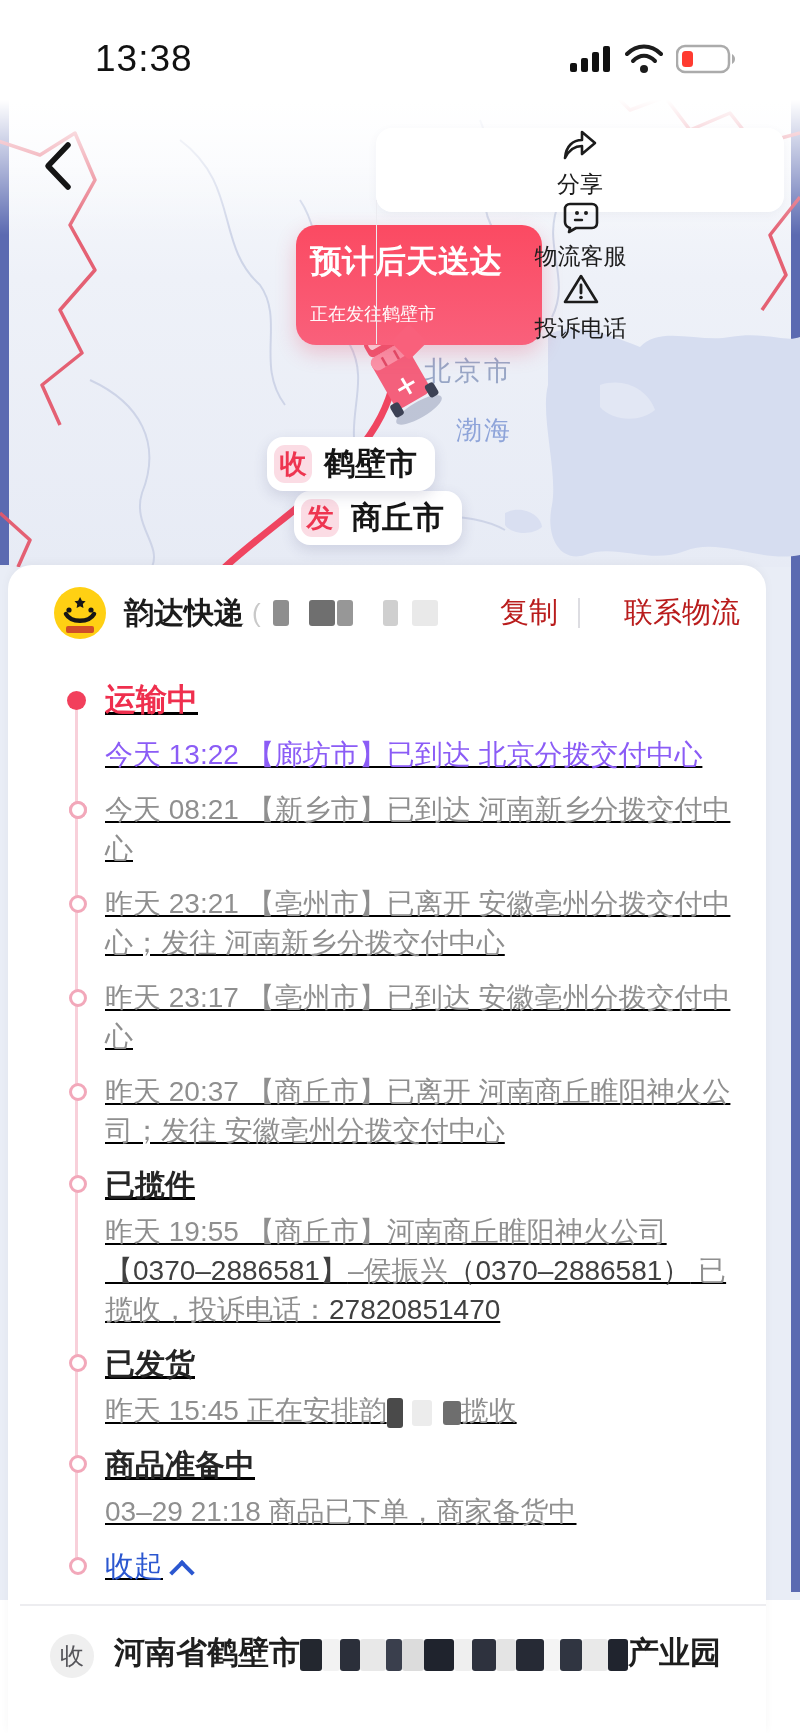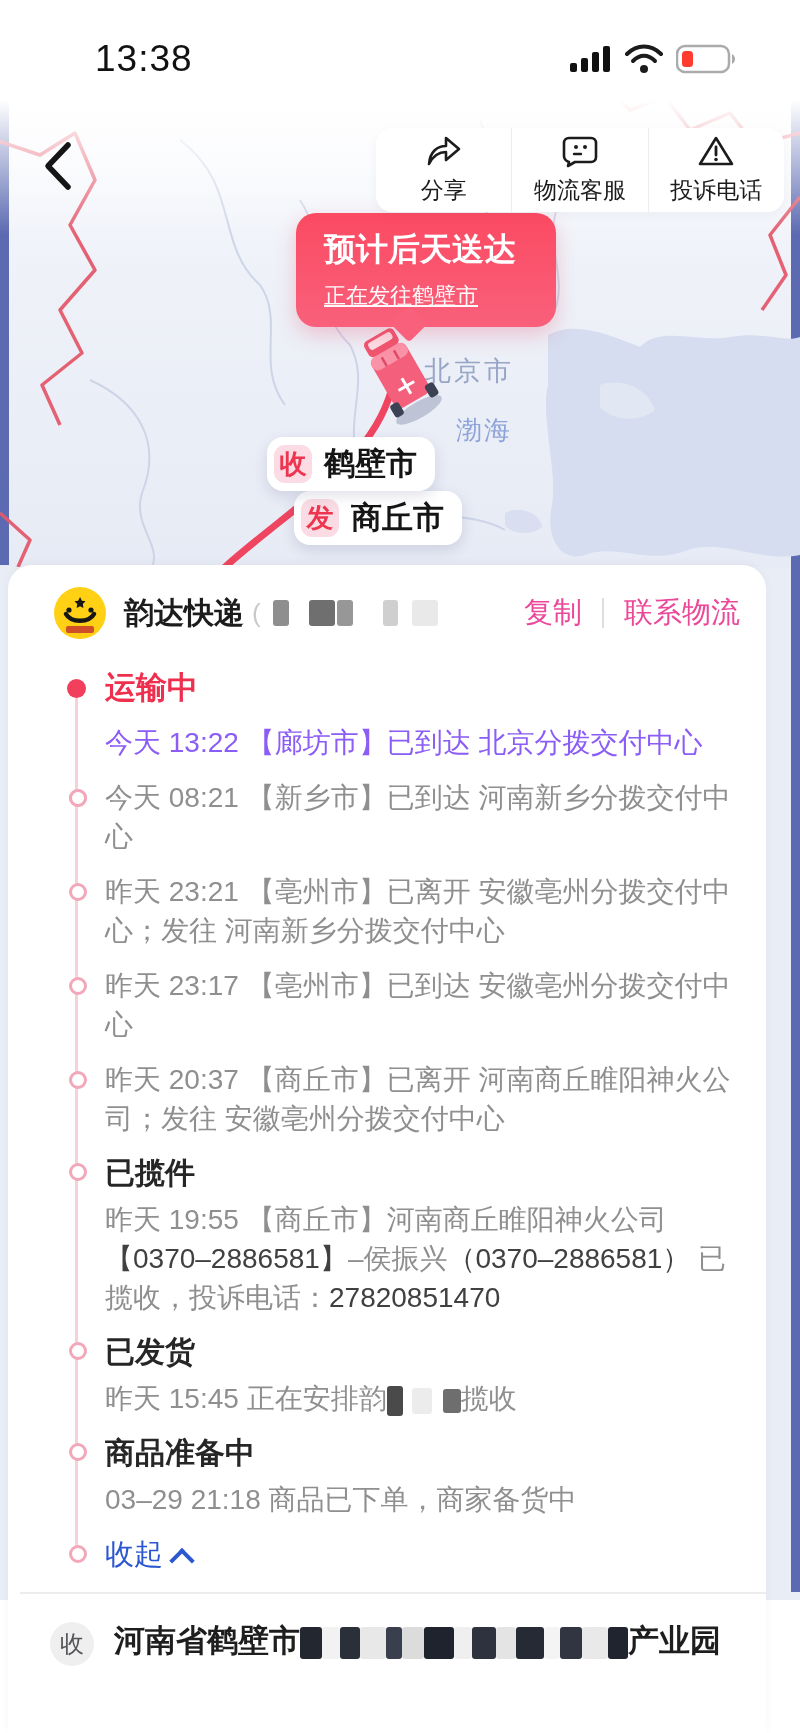--- a/index.html
+++ b/index.html
@@ -20,61 +20,61 @@
   
   .map{position:absolute;left:0;top:85px;width:800px;height:482px;overflow:hidden;
     background:linear-gradient(180deg,#fbfcfe 0%,#eef1f8 40%,#e7ebf5 100%);}
   .map-fade{position:absolute;left:0;top:0;width:800px;height:150px;
     background:linear-gradient(180deg,#ffffff 10%,rgba(255,255,255,0) 100%);z-index:2;}
   .map svg.terrain{position:absolute;left:0;top:0;z-index:1;}
   .map-city{position:absolute;left:424px;top:268px;font-size:27px;color:#98a6c6;letter-spacing:3px;z-index:3;}
   .map-sea{position:absolute;left:456px;top:328px;font-size:26px;color:#8ea4d9;letter-spacing:2px;z-index:3;}
   .truck{position:absolute;left:342px;top:232px;z-index:4;}
 
-  .tooltip{position:absolute;left:296px;top:128px;width:232px;z-index:6;
+  .tooltip{position:absolute;left:296px;top:140px;width:232px;z-index:6;
     background:linear-gradient(180deg,#fb4a62,#f9607b);border-radius:20px;
-    padding:16px 0 14px 28px;color:#fff;box-shadow:0 8px 20px rgba(230,60,90,.25);}
+    padding:16px 0 14px 14px;color:#fff;box-shadow:0 8px 20px rgba(230,60,90,.25);}
   .tooltip .l1{font-size:32px;font-weight:bold;line-height:40px;}
-  .tooltip .l2{font-size:22px;line-height:34px;margin-top:10px;opacity:.97;text-decoration:underline;}
+  .tooltip .l2{font-size:18px;line-height:34px;margin-top:16px;opacity:.97;}
   .tooltip .tail{position:absolute;left:100px;bottom:-10px;width:26px;height:26px;
     background:#f9607b;transform:rotate(45deg);border-radius:4px;}
 
   .pill{position:absolute;display:flex;align-items:center;background:#fff;border-radius:16px;
     padding:6px 18px 6px 7px;box-shadow:0 5px 14px rgba(70,70,120,.16);}
   .pill-recv{left:267px;top:352px;z-index:6;}
   .pill-send{left:294px;top:406px;z-index:5;}
   .pill .badge{width:38px;height:38px;border-radius:11px;background:#fbdce4;color:#ee3550;
     font-size:27px;font-weight:bold;display:flex;align-items:center;justify-content:center;}
   .pill .city{font-size:31px;font-weight:bold;color:#151515;margin-left:12px;}
 
   
   .back-btn{position:absolute;left:40px;top:140px;z-index:20;}
   .toolbar{position:absolute;left:376px;top:128px;width:408px;height:84px;background:#fff;
-    border-radius:16px;display:flex;align-items:stretch;z-index:20;box-shadow:0 3px 10px rgba(80,80,120,.06);}
+    border-radius:16px;display:flex;align-items:stretch;z-index:20;box-shadow:0 3px 10px rgba(80,80,120,.06);flex-direction:column;}
   .tb-item{flex:1;display:flex;flex-direction:column;align-items:center;justify-content:center;gap:3px;}
   .tb-item + .tb-item{border-left:1.5px solid #ececf1;}
   .tb-label{font-size:23px;color:#1c1c1c;}
 
   
   .card{position:absolute;left:8px;top:565px;width:758px;height:1168px;background:#fff;
     border-radius:24px 24px 0 0;z-index:10;box-shadow:0 -2px 10px rgba(0,0,0,.04);
     padding:20px 0 0 12px;box-sizing:border-box;}
 
   .card-head{display:flex;align-items:center;padding:0 26px 0 34px;height:56px;}
   .logo{width:52px;height:52px;border-radius:50%;background:#ffd013;position:relative;flex:0 0 auto;}
   .logo svg{position:absolute;left:0;top:0;}
   .courier-name{font-size:30px;font-weight:bold;color:#1c1c1c;margin-left:18px;}
   .courier-paren{font-size:26px;color:#c9c9c9;margin-left:8px;}
   .head-right{margin-left:auto;display:flex;align-items:center;}
-  .copy-btn,.contact-btn{font-size:29px;color:#ec4899;}
+  .copy-btn,.contact-btn{font-size:29px;color:#b91c1c;margin-left:24px;}
   .head-div{width:2px;height:30px;background:#dddde2;margin:0 20px;}
   .rblock{display:inline-block;height:26px;border-radius:3px;vertical-align:middle;}
 
   
-  .timeline{position:relative;margin-top:26px;}
+  .timeline{position:relative;margin-top:38px;text-decoration:underline;}
   .timeline::before{content:"";position:absolute;left:55px;top:22px;bottom:26px;width:3px;
     background:#f8d0da;border-radius:2px;}
   .tl-row{position:relative;padding-left:85px;font-size:28px;line-height:39px;color:#8f8f8f;
     margin-bottom:16px;width:645px;}
   .tl-row.dark{color:#8b5cf6;}
   .tl-row.status{font-size:31px;font-weight:bold;color:#ef2f4e;line-height:42px;margin-bottom:14px;}
   .tl-row.section{font-size:30px;font-weight:bold;color:#262626;line-height:38px;margin-bottom:8px;}
   .tl-row.collapse{color:#2b57d0;font-size:29px;font-weight:500;margin-bottom:0;}
   .tl-row .seg-red{color:#404040;}
   .m-dot{position:absolute;left:47px;top:12px;width:19px;height:19px;border-radius:50%;background:#f2405c;}

